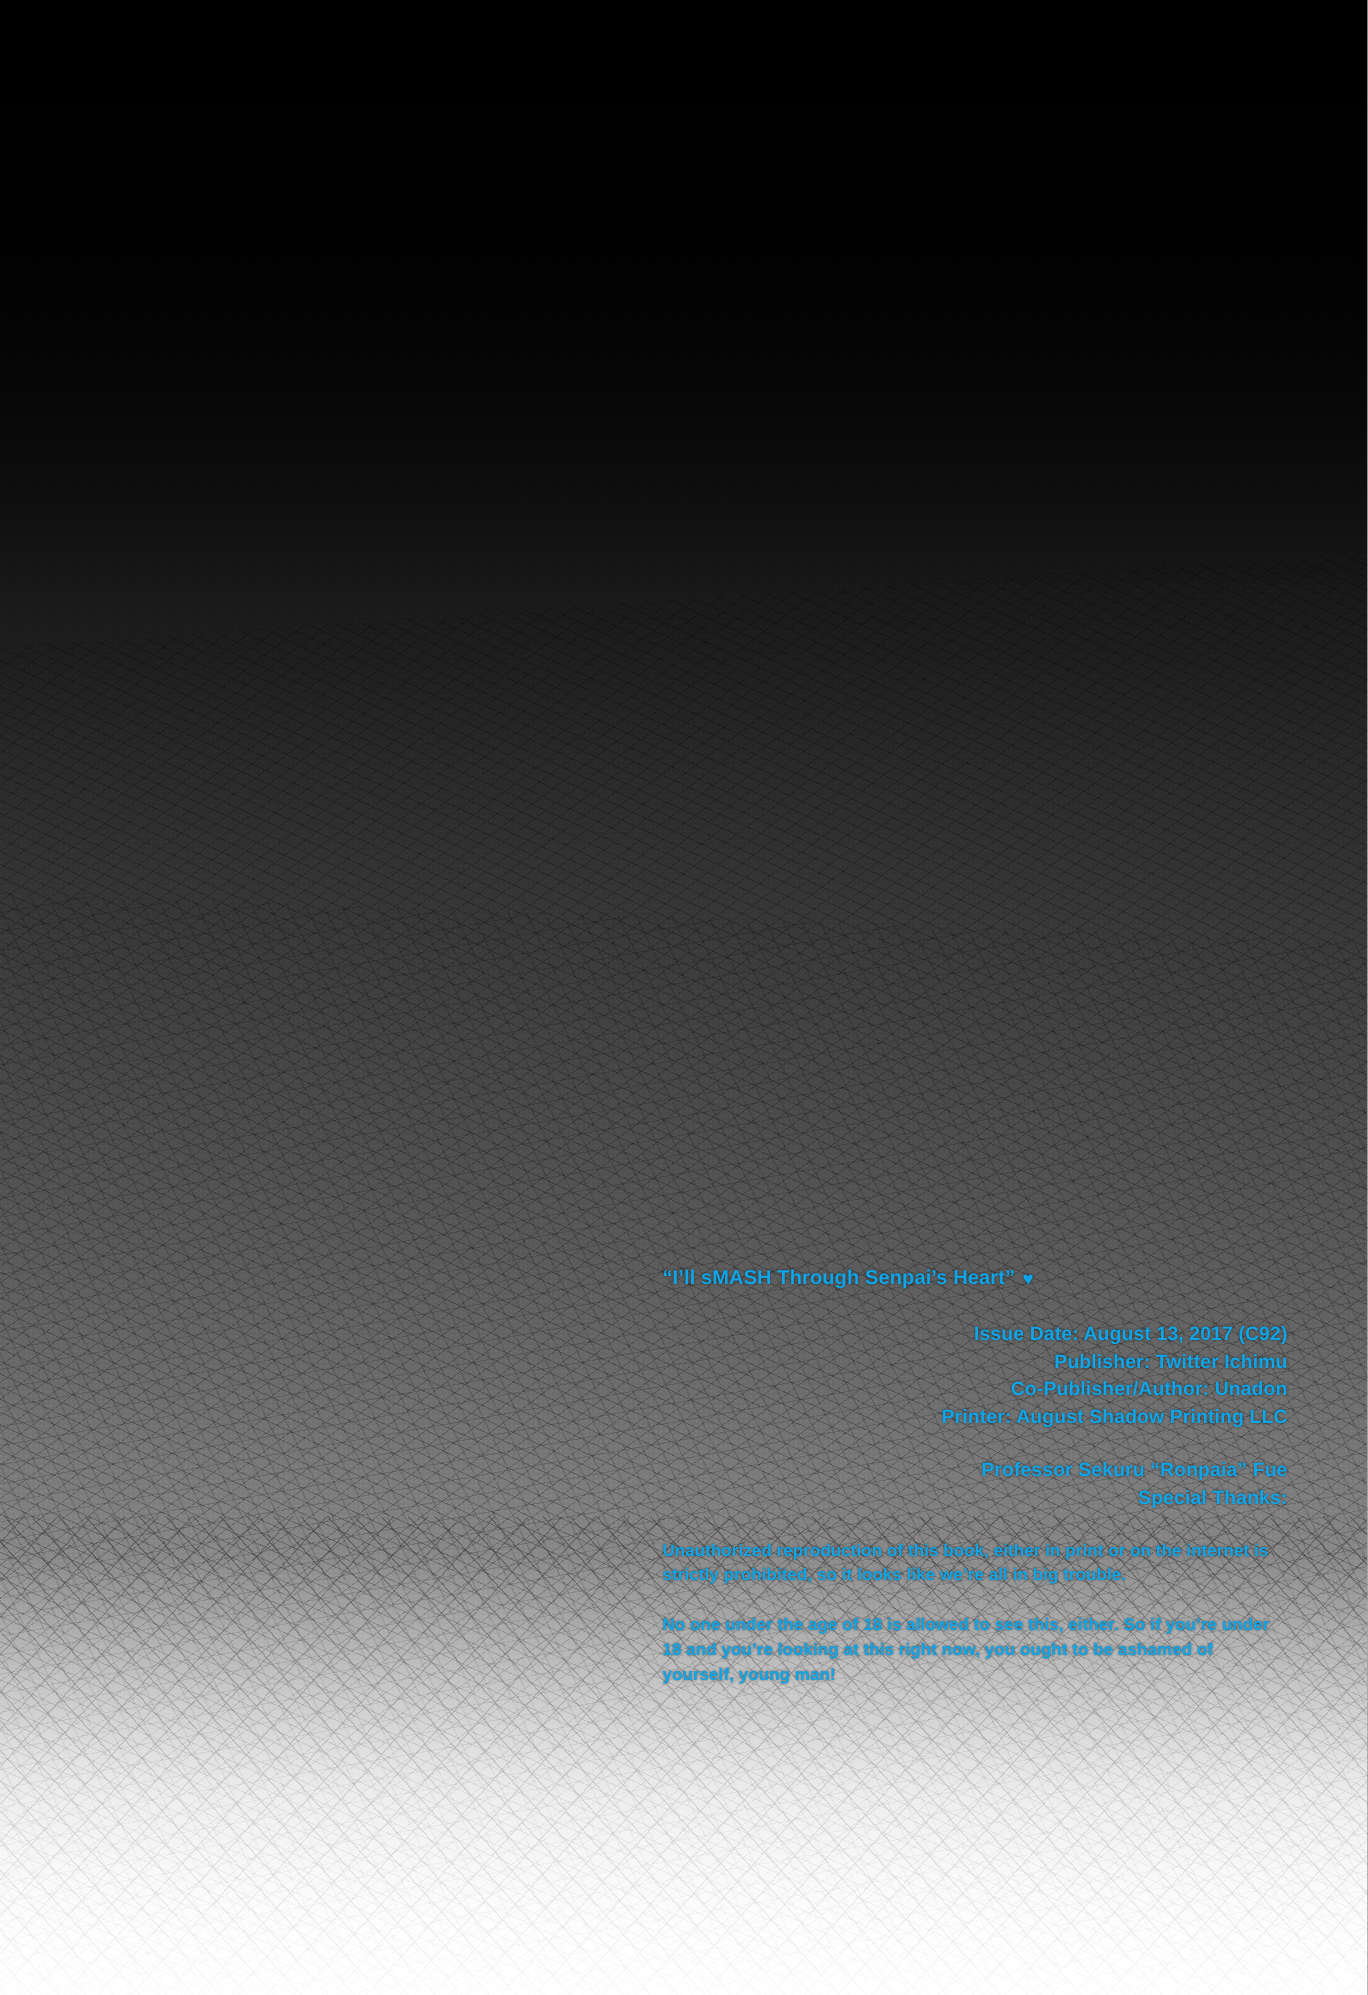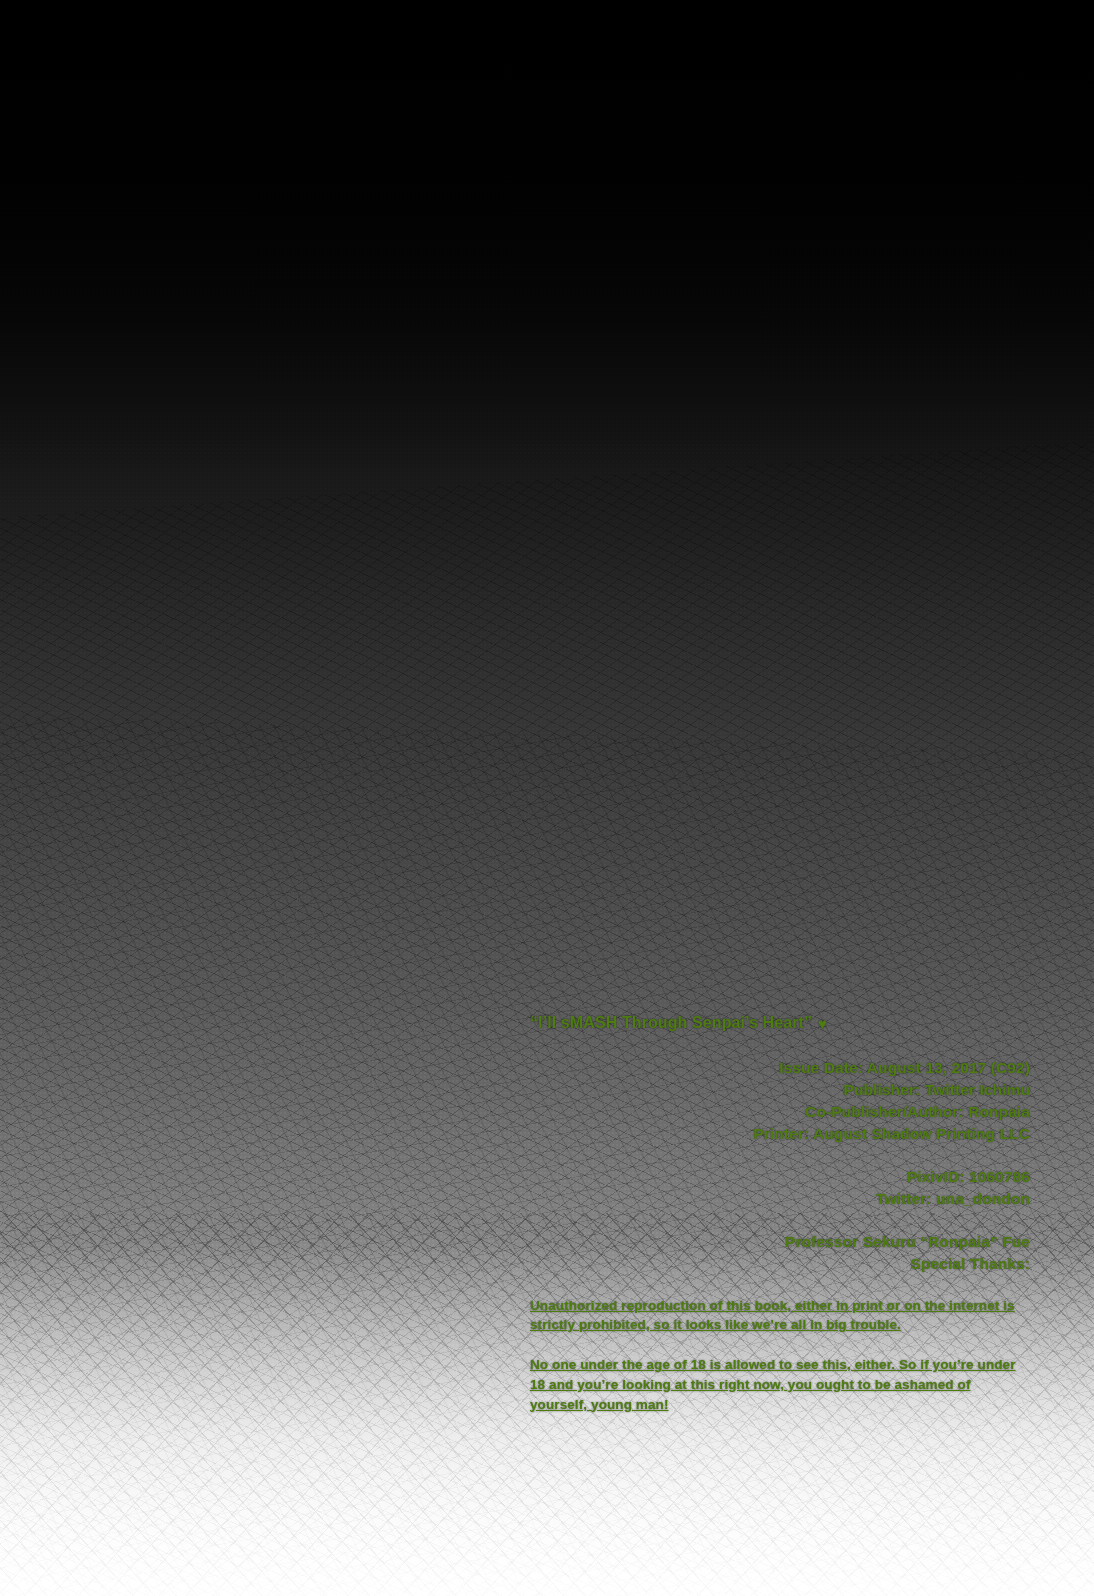--- a/index.html
+++ b/index.html
@@ -100,21 +100,21 @@
     height: 30%;
     background: linear-gradient(to bottom, rgba(0,0,0,0.9) 0%, rgba(0,0,0,0) 100%);
   }
 
   
   .colophon {
     position: absolute;
     left: 530px;
     top: 1012px;
     width: 500px;
-    color: #4d7c0f;
+    color: #0ea5e9;
     font-size: 15.5px;
     font-weight: bold;
     line-height: 1.42;
     letter-spacing: 0.1px;
     text-shadow: 0 0 2px rgba(0,0,0,0.55);
   }
   .colophon .title-line {
     font-size: 16px;
     margin-bottom: 22px;
     white-space: nowrap;
@@ -131,21 +131,21 @@
   }
   .block div {
     white-space: nowrap;
   }
   .legal {
     font-size: 13.5px;
     line-height: 1.46;
     margin-bottom: 20px;
   }
   .legal.last { margin-bottom: 0; }
-  .legal div { white-space: normal; text-decoration: underline; }
+  .legal div { white-space: normal; }
 </style>
 </head>
 <body>
 
 <div class="page">
 
   <div class="bg-gradient"></div>
   <div class="tex-hatch-a"></div>
   <div class="tex-hatch-b"></div>
   <div class="tex-hatch-c"></div>
@@ -155,28 +155,24 @@
 
   <div class="colophon">
 
     <div class="title-line">
       <span>“I’ll sMASH Through Senpai’s Heart”</span><span class="heart">♥</span>
     </div>
 
     <div class="block">
       <div>Issue Date: August 13, 2017 (C92)</div>
       <div>Publisher: Twitter Ichimu</div>
-      <div>Co-Publisher/Author: Ronpaia</div>
+      <div>Co-Publisher/Author: Unadon</div>
       <div>Printer: August Shadow Printing LLC</div>
     </div>
 
-    <div class="block">
-      <div>PixivID: 1060786</div>
-      <div>Twitter: una_dondon</div>
-    </div>
 
     <div class="block">
       <div>Professor Sekuru “Ronpaia” Fue</div>
       <div>Special Thanks:</div>
     </div>
 
     <div class="legal">
       <div>Unauthorized reproduction of this book, either in print or on the internet is strictly prohibited, so it looks like we’re all in big trouble.</div>
     </div>
 

